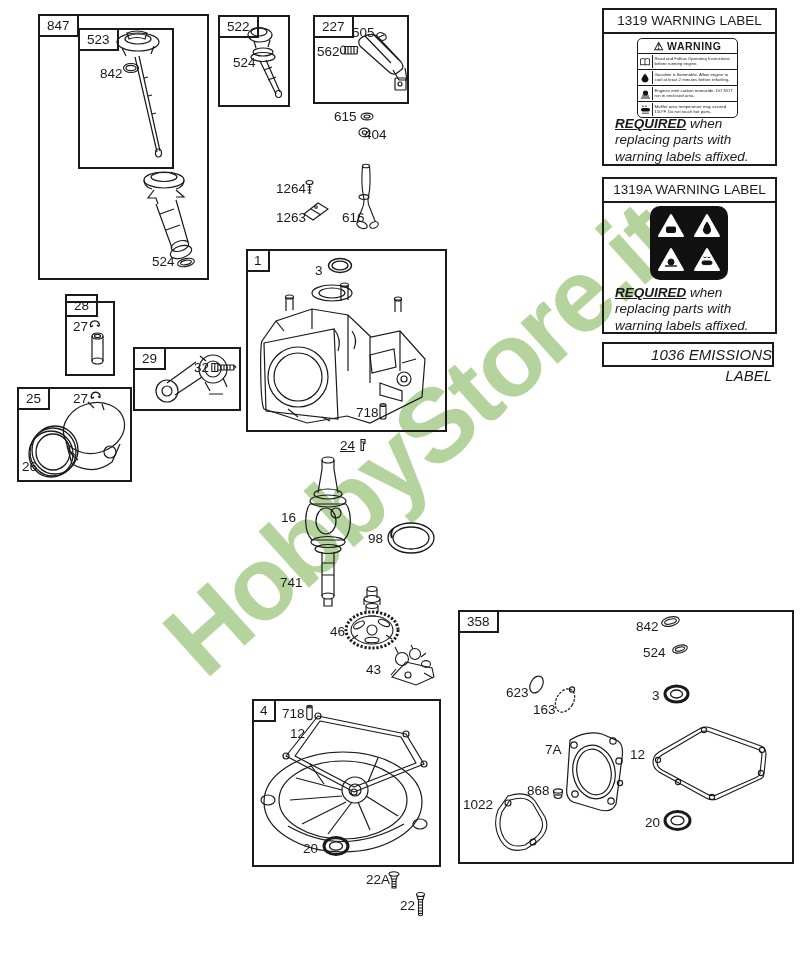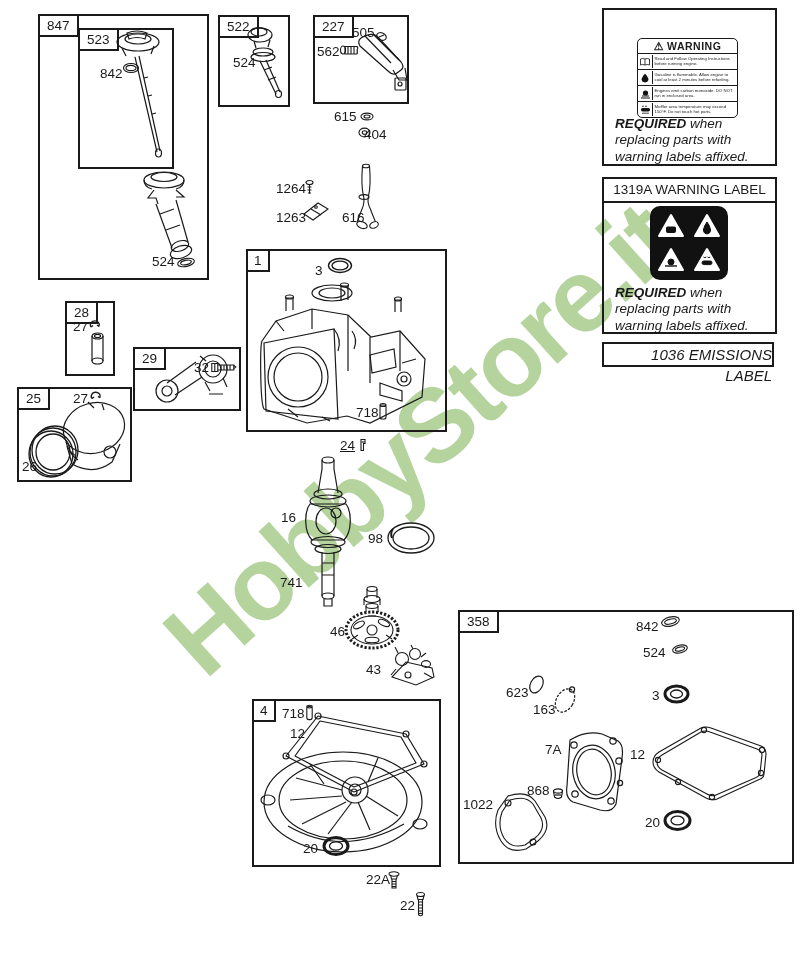--- a/index.html
+++ b/index.html
@@ -12,21 +12,21 @@
   .pbox{position:absolute;border:2px solid #1a1a1a;z-index:2;background:transparent;}
   .idbox{position:absolute;border:2px solid #1a1a1a;background:transparent;z-index:4;
          font-size:13.5px;padding:1px 7px;line-height:17px;}
   .callout{position:absolute;font-size:13.5px;z-index:4;white-space:nowrap;}
   .draw{position:absolute;z-index:3;}
   svg{display:block;overflow:visible;}
   svg *{vector-effect:non-scaling-stroke;}
   .lbltitle{position:absolute;left:0;top:0;right:0;height:22px;border-bottom:2px solid #1a1a1a;
             text-align:center;font-size:13.5px;line-height:22px;z-index:4;}
   .reqtext{position:absolute;font-size:13.5px;font-style:italic;line-height:1.22;z-index:4;}
-  .reqtext b{font-weight:bold;}
+  .reqtext b{font-weight:bold;text-decoration:underline;}
   .wlabel{position:absolute;border:1.6px solid #1a1a1a;border-radius:5px;background:#fff;z-index:4;}
   .wlhead{display:flex;align-items:center;justify-content:center;gap:3px;height:14px;
           border-bottom:1.2px solid #1a1a1a;font-weight:bold;font-size:10.5px;letter-spacing:.5px;}
   .wlrow{display:flex;align-items:center;border-bottom:1px solid #1a1a1a;height:15px;}
   .wlrow:last-child{border-bottom:none;}
   .wlicon{width:14px;height:13px;flex:0 0 14px;border-right:1px solid #1a1a1a;
           display:flex;align-items:center;justify-content:center;}
   .wltext{font-size:4.3px;line-height:1.15;padding-left:1.5px;letter-spacing:0;}
   .tri{font-size:11px;line-height:11px;}
 </style>
@@ -46,21 +46,21 @@
   <div class="pbox" style="left:218px;top:15px;width:68px;height:88px;"></div>
   <span class="idbox" style="left:218px;top:15px;">522</span>
 
   <div class="pbox" style="left:313px;top:15px;width:92px;height:85px;"></div>
   <span class="idbox" style="left:313px;top:15px;">227</span>
 
   <div class="pbox" style="left:246px;top:249px;width:197px;height:179px;"></div>
   <span class="idbox" style="left:246px;top:249px;padding:1px 6px;">1</span>
 
   <div class="pbox" style="left:65px;top:301px;width:46px;height:71px;"></div>
-  <span class="idbox" style="left:65px;top:301px;">28</span>
+  <span class="idbox" style="left:65px;top:294px;">28</span>
 
   <div class="pbox" style="left:133px;top:347px;width:104px;height:60px;"></div>
   <span class="idbox" style="left:133px;top:347px;">29</span>
 
   <div class="pbox" style="left:17px;top:387px;width:111px;height:91px;"></div>
   <span class="idbox" style="left:17px;top:387px;">25</span>
 
   <div class="pbox" style="left:252px;top:699px;width:185px;height:164px;"></div>
   <span class="idbox" style="left:252px;top:699px;padding:1px 6px;">4</span>
 
@@ -512,20 +512,21 @@
     </svg>
   </div>
   <div class="draw" style="left:663px;top:810px;">
     <svg width="29" height="21" viewBox="0 0 29 21" fill="none" stroke="#1a1a1a">
       <ellipse cx="14.5" cy="10.5" rx="12.5" ry="9" stroke-width="3"></ellipse>
       <ellipse cx="14.5" cy="10.5" rx="6.5" ry="4.4" stroke-width="1.3"></ellipse>
     </svg>
   </div>
 
   <div class="pbox" style="left:602px;top:8px;width:171px;height:154px;">
+    <div class="lbltitle">1319 WARNING LABEL</div>
     <div class="wlabel" style="left:33px;top:28px;width:99px;">
       <div class="wlhead">
         <span class="tri">⚠</span>
         <span>WARNING</span>
       </div>
       <div class="wlrow">
         <span class="wlicon">
           <svg width="10" height="8" viewBox="0 0 10 8">
               <path d="M0.5,1 Q2.8,0 5,1 Q7.2,0 9.5,1 V7 Q7.2,6 5,7 Q2.8,6 0.5,7 Z M5,1 V7" fill="none" stroke="#111" stroke-width="0.8"></path>
             </svg>

